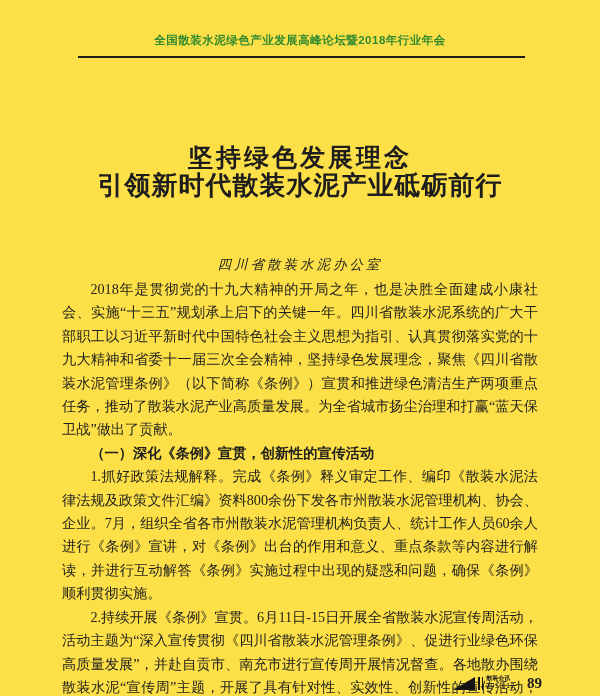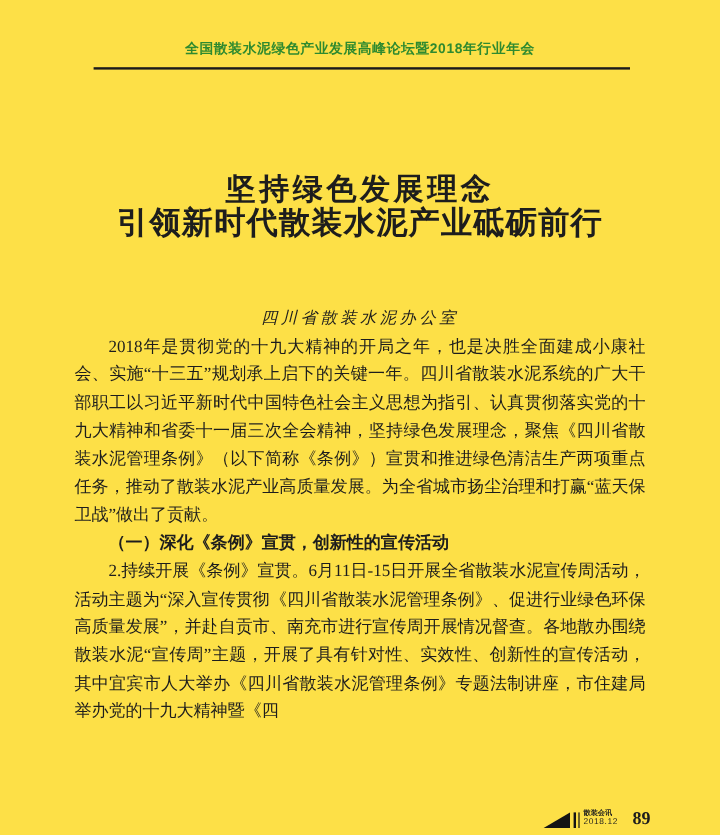--- a/index.html
+++ b/index.html
@@ -92,20 +92,21 @@
 
   <div class="title-line1">坚持绿色发展理念</div>
 
   <div class="title-line2">引领新时代散装水泥产业砥砺前行</div>
 
   <div class="author">四川省散装水泥办公室</div>
 
   <div class="body-text">
     <p>2018年是贯彻党的十九大精神的开局之年，也是决胜全面建成小康社会、实施“十三五”规划承上启下的关键一年。四川省散装水泥系统的广大干部职工以习近平新时代中国特色社会主义思想为指引、认真贯彻落实党的十九大精神和省委十一届三次全会精神，坚持绿色发展理念，聚焦《四川省散装水泥管理条例》（以下简称《条例》）宣贯和推进绿色清洁生产两项重点任务，推动了散装水泥产业高质量发展。为全省城市扬尘治理和打赢“蓝天保卫战”做出了贡献。</p>
     <p class="section-heading">（一）深化《条例》宣贯，创新性的宣传活动</p>
+    <p>1.抓好政策法规解释。完成《条例》释义审定工作、编印《散装水泥法律法规及政策文件汇编》资料800余份下发各市州散装水泥管理机构、协会、企业。7月，组织全省各市州散装水泥管理机构负责人、统计工作人员60余人进行《条例》宣讲，对《条例》出台的作用和意义、重点条款等内容进行解读，并进行互动解答《条例》实施过程中出现的疑惑和问题，确保《条例》顺利贯彻实施。</p>
     <p>2.持续开展《条例》宣贯。6月11日-15日开展全省散装水泥宣传周活动，活动主题为“深入宣传贯彻《四川省散装水泥管理条例》、促进行业绿色环保高质量发展”，并赴自贡市、南充市进行宣传周开展情况督查。各地散办围绕散装水泥“宣传周”主题，开展了具有针对性、实效性、创新性的宣传活动，其中宜宾市人大举办《四川省散装水泥管理条例》专题法制讲座，市住建局举办党的十九大精神暨《四</p>
   </div>
 
   <div class="footer">
     <div class="logo-triangle"></div>
     <div class="logo-bars">
       <span></span>
         <span></span>
     </div>
     <div class="logo-textcol">

